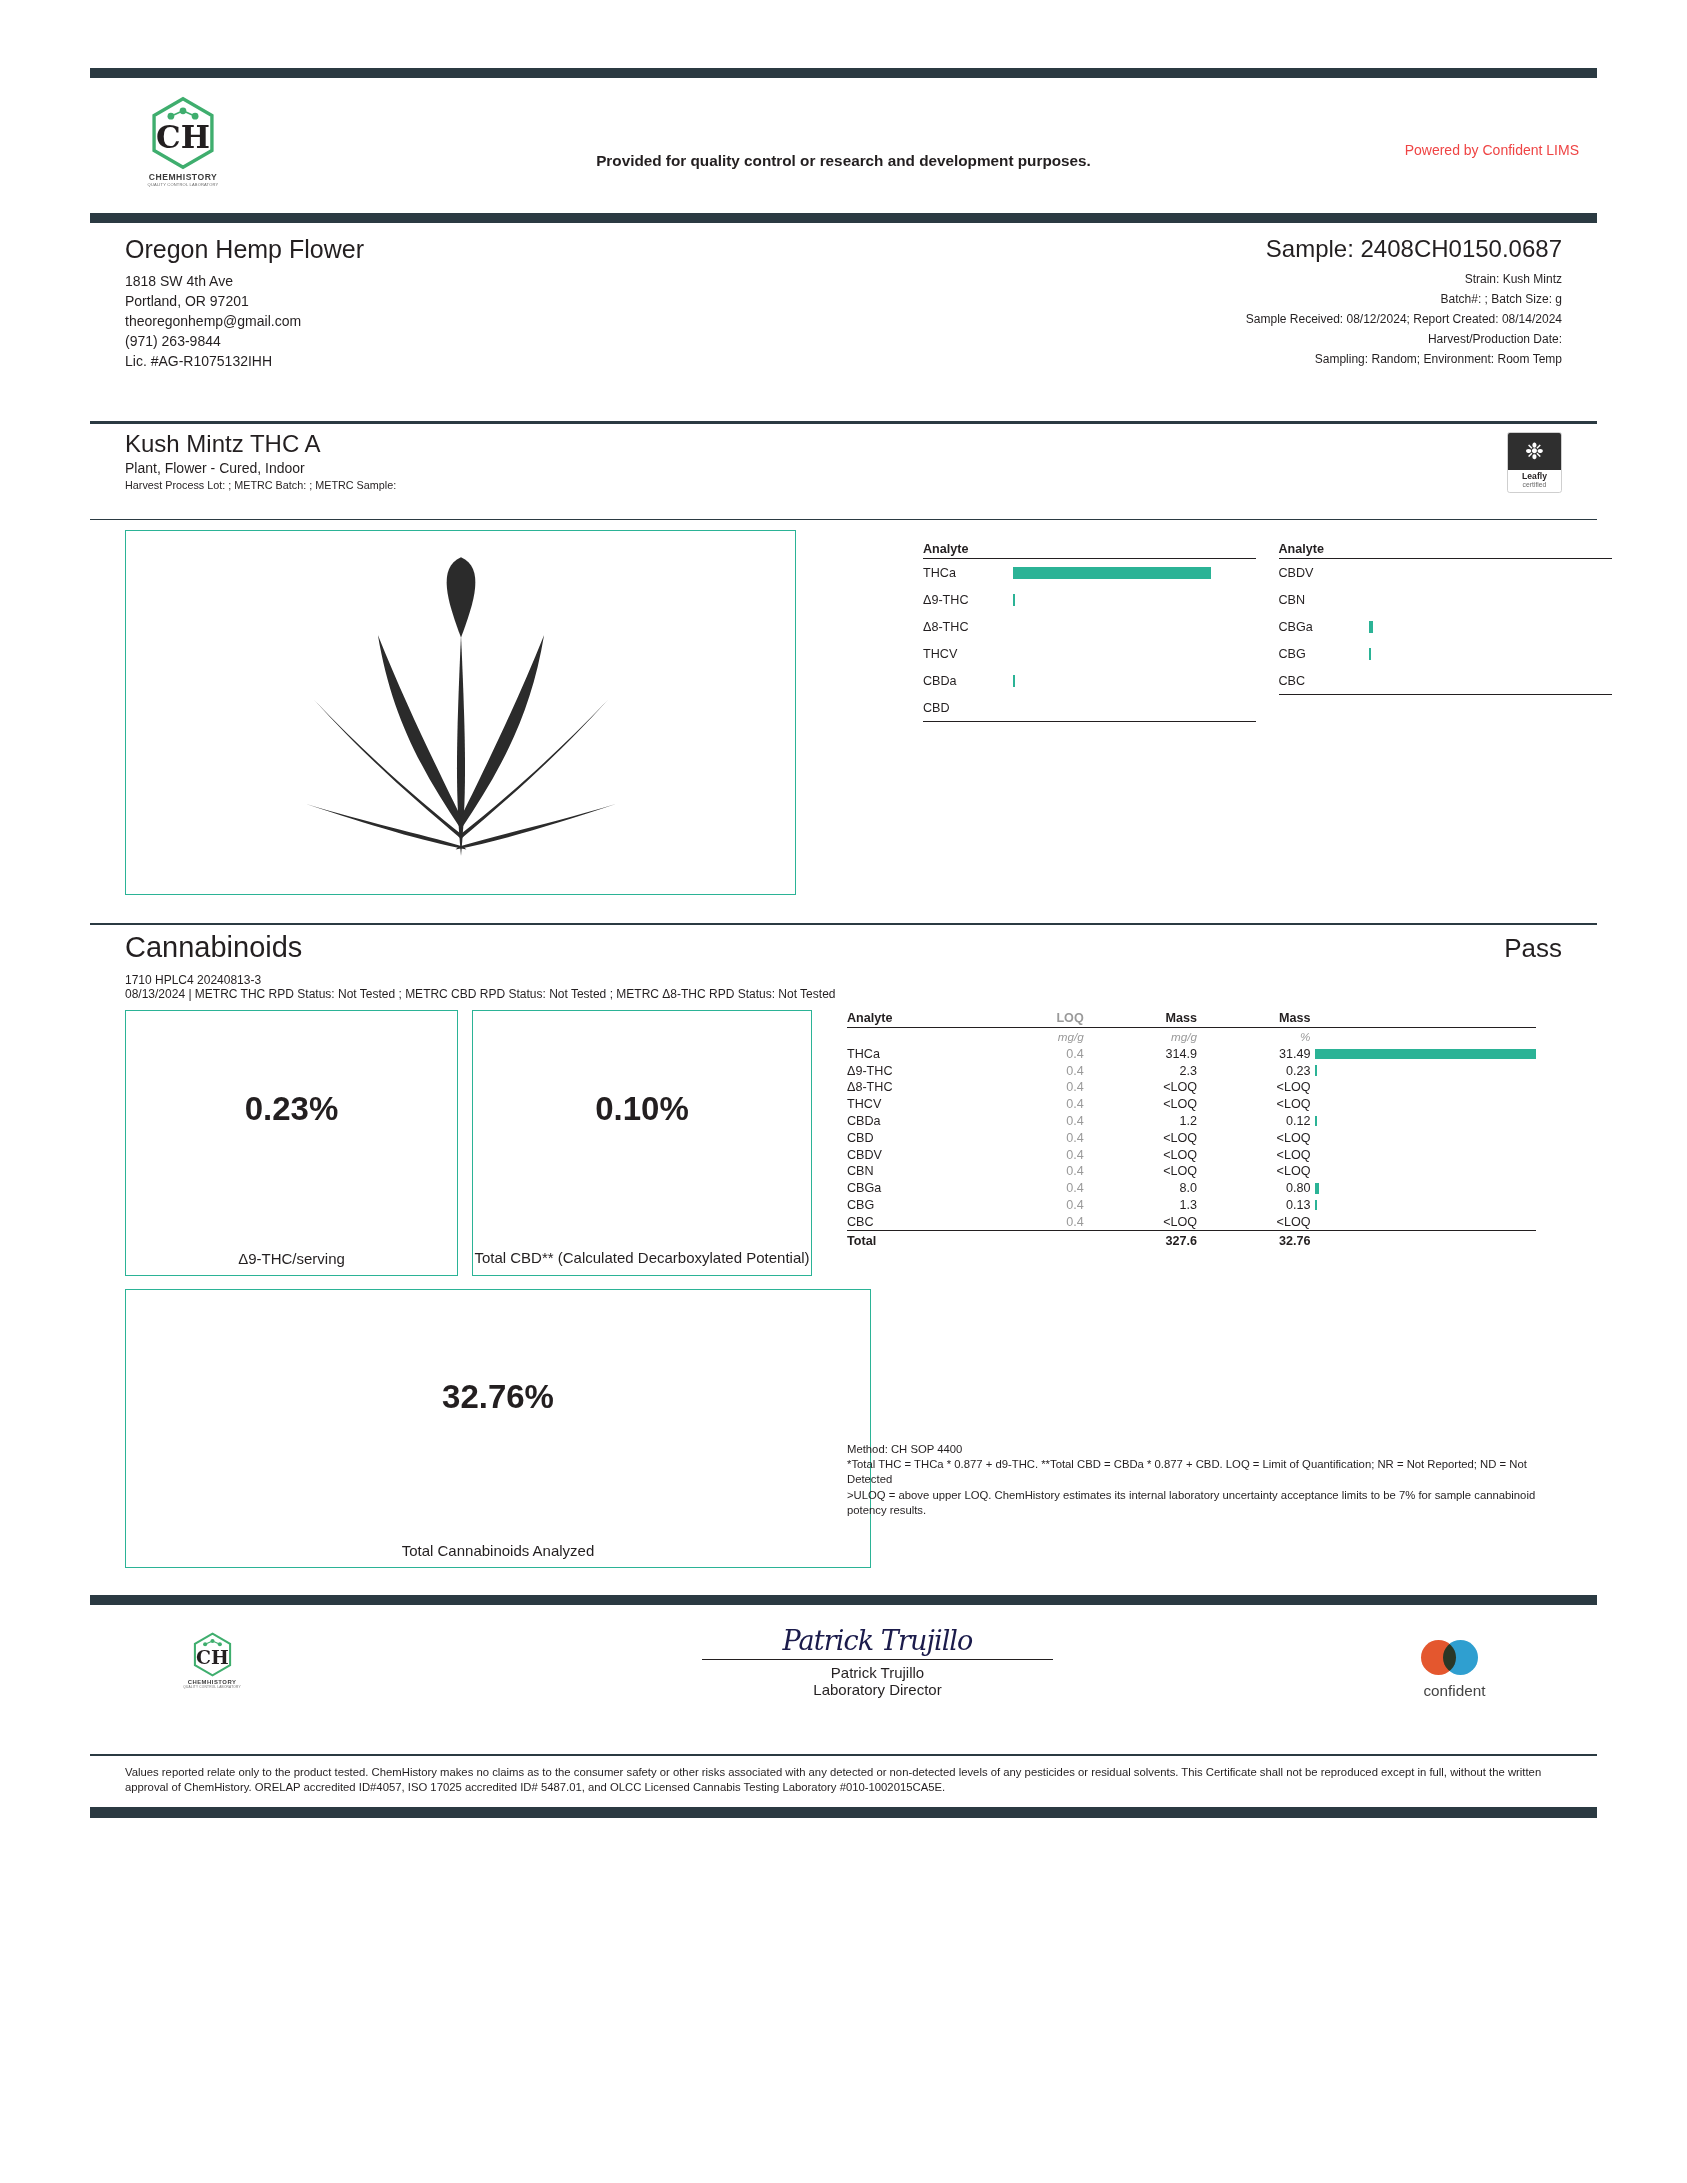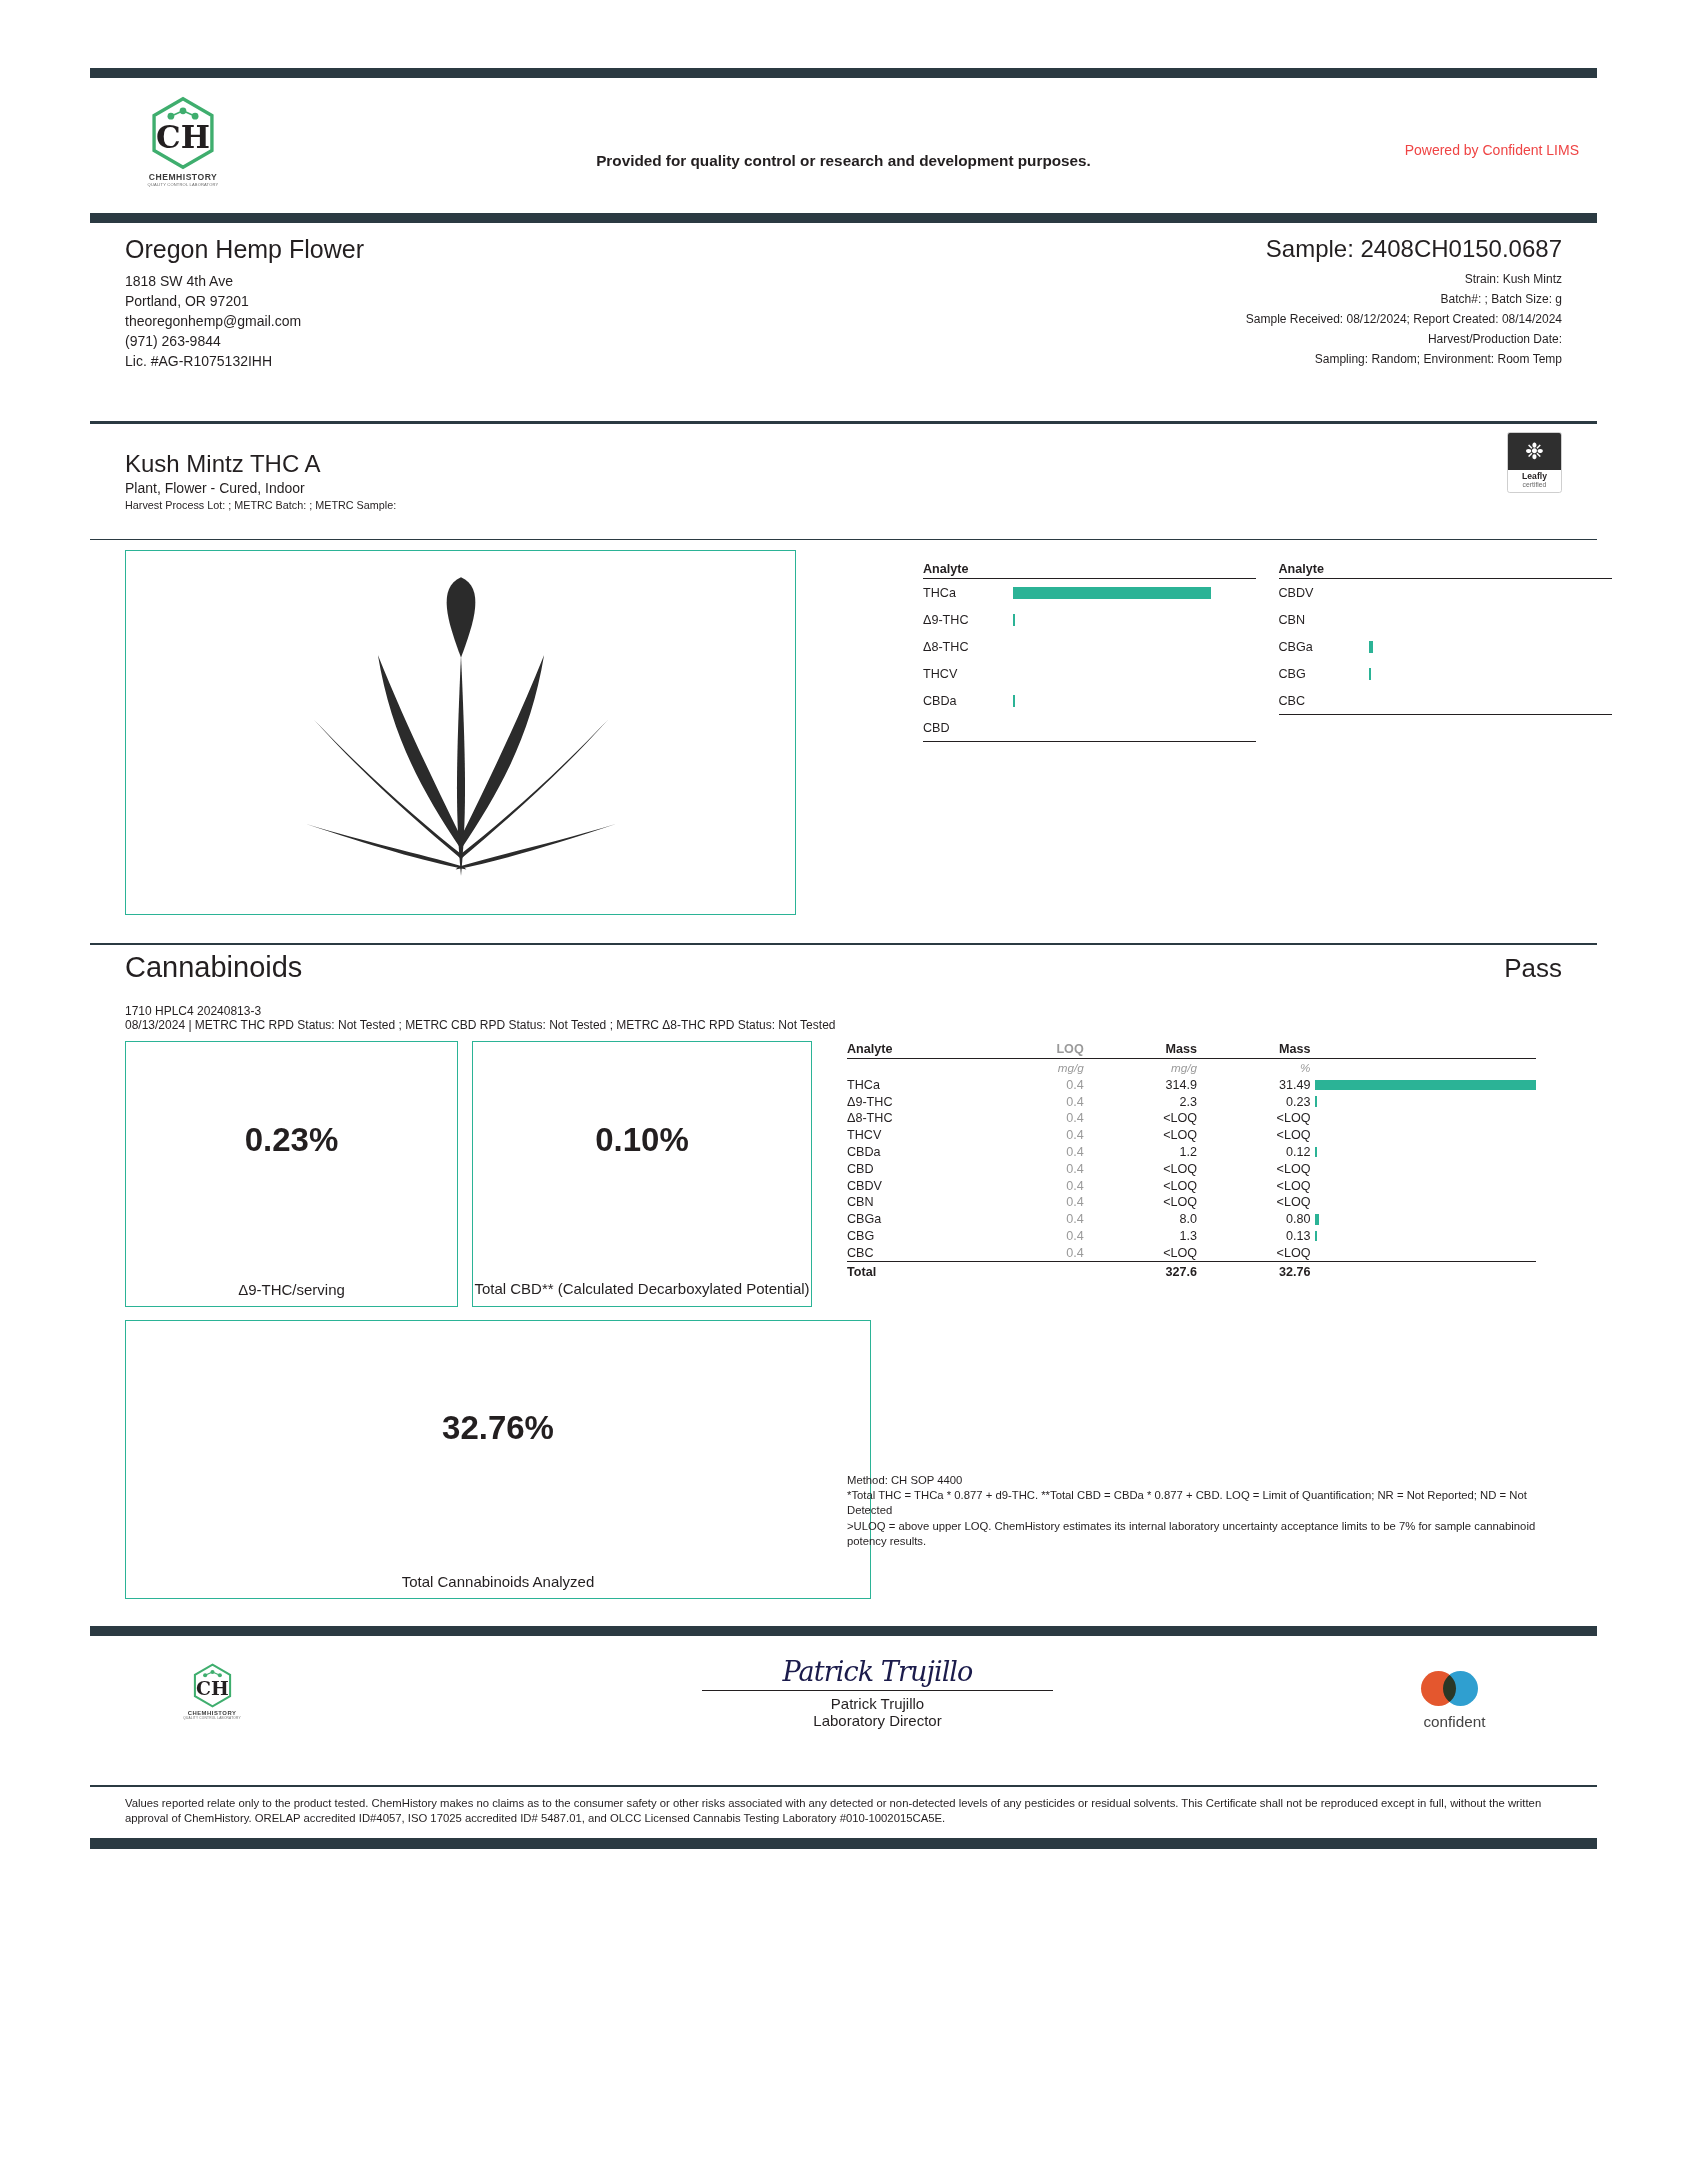--- a/index.html
+++ b/index.html
@@ -130,21 +130,21 @@
     height: 2.3px;
     background: #2b3a42;
     margin: 0;
   }
   .divider-thin {
     height: 1.4px;
     background: #2b3a42;
   }
   .prod {
     position: relative;
-    padding: 26px 35px 8px 35px;
+    padding: 6px 35px 8px 35px;
     min-height: 81px;
   }
   .prod-name {
     font-size: 24px;
     font-weight: 400;
   }
   .prod-type {
     font-size: 14px;
     margin-top: 2.7px;
   }
@@ -254,21 +254,21 @@
   .cann-title {
     font-size: 29px;
     font-weight: 400;
   }
   .cann-pass {
     position: absolute;
     right: 0;
     top: 8px;
     font-size: 26px;
   }
-  .cann-meta1 { font-size: 12px; margin-top: 20px; }
+  .cann-meta1 { font-size: 12px; margin-top: 9px; }
   .cann-meta2 { font-size: 12px; }
   .lower {
     position: relative;
     margin-top: 9px;
     height: 585px;
   }
   .box {
     border: 1.4px solid #2bb396;
     box-sizing: border-box;
     position: absolute;

